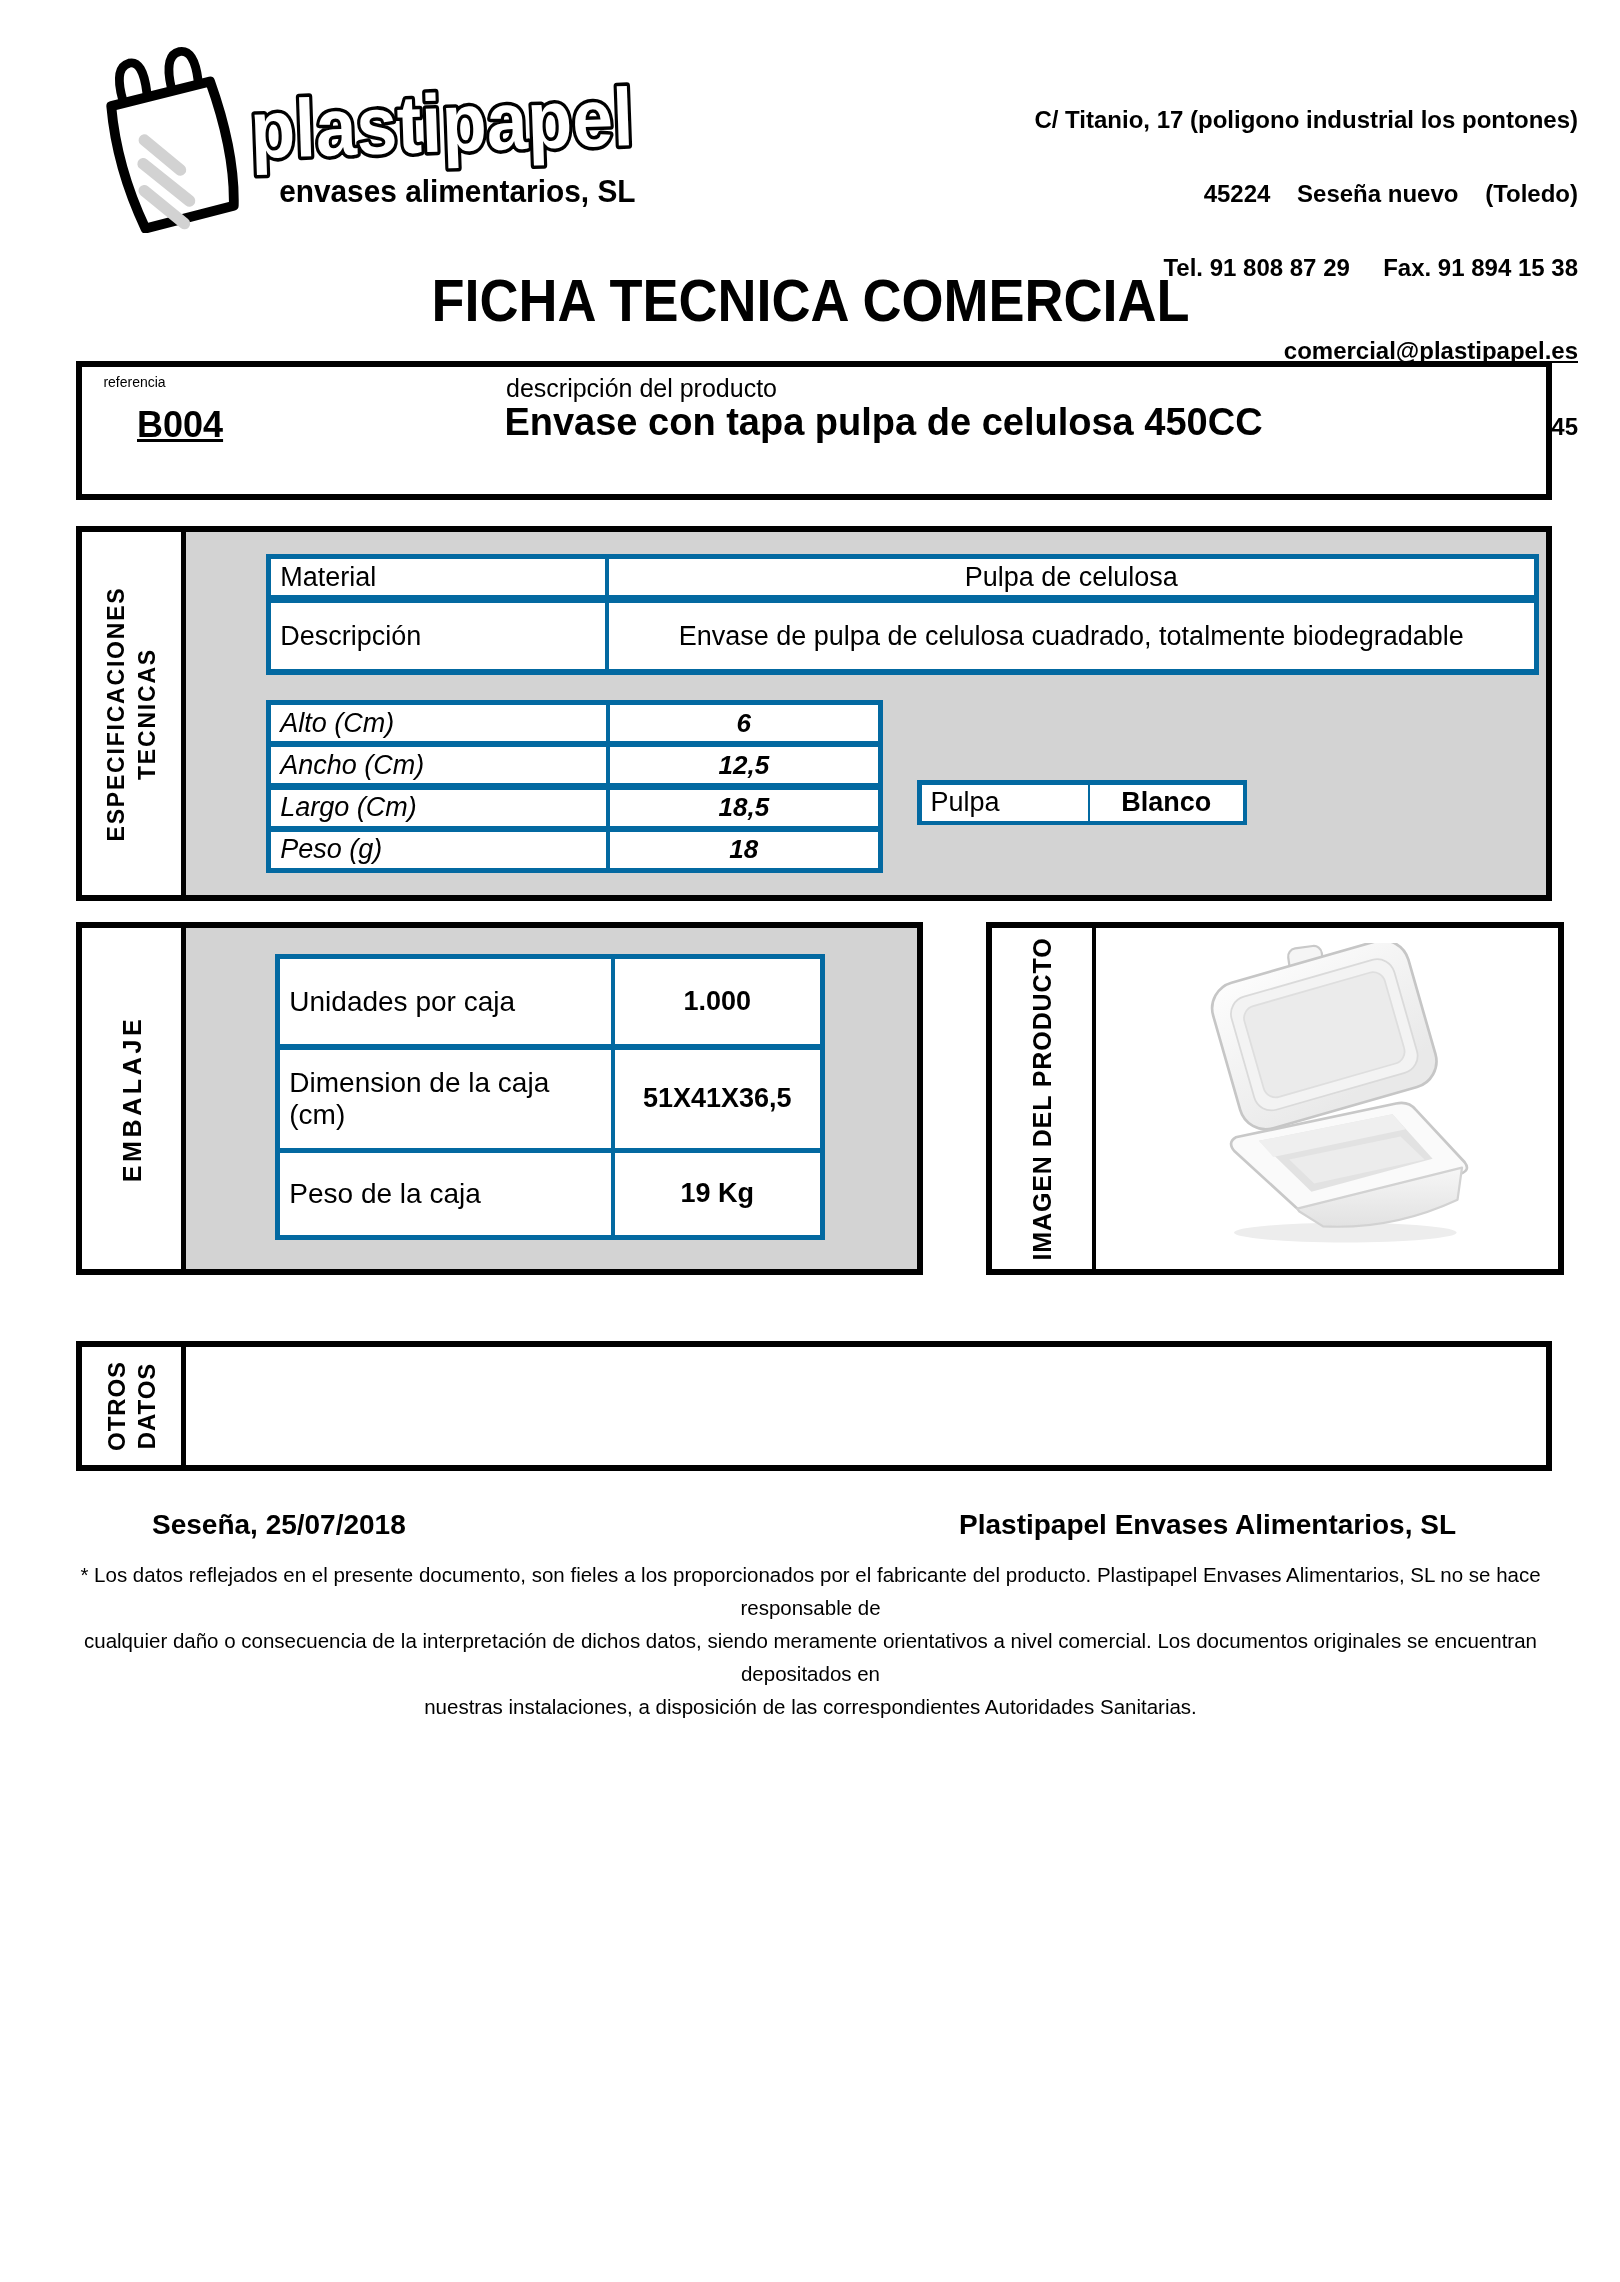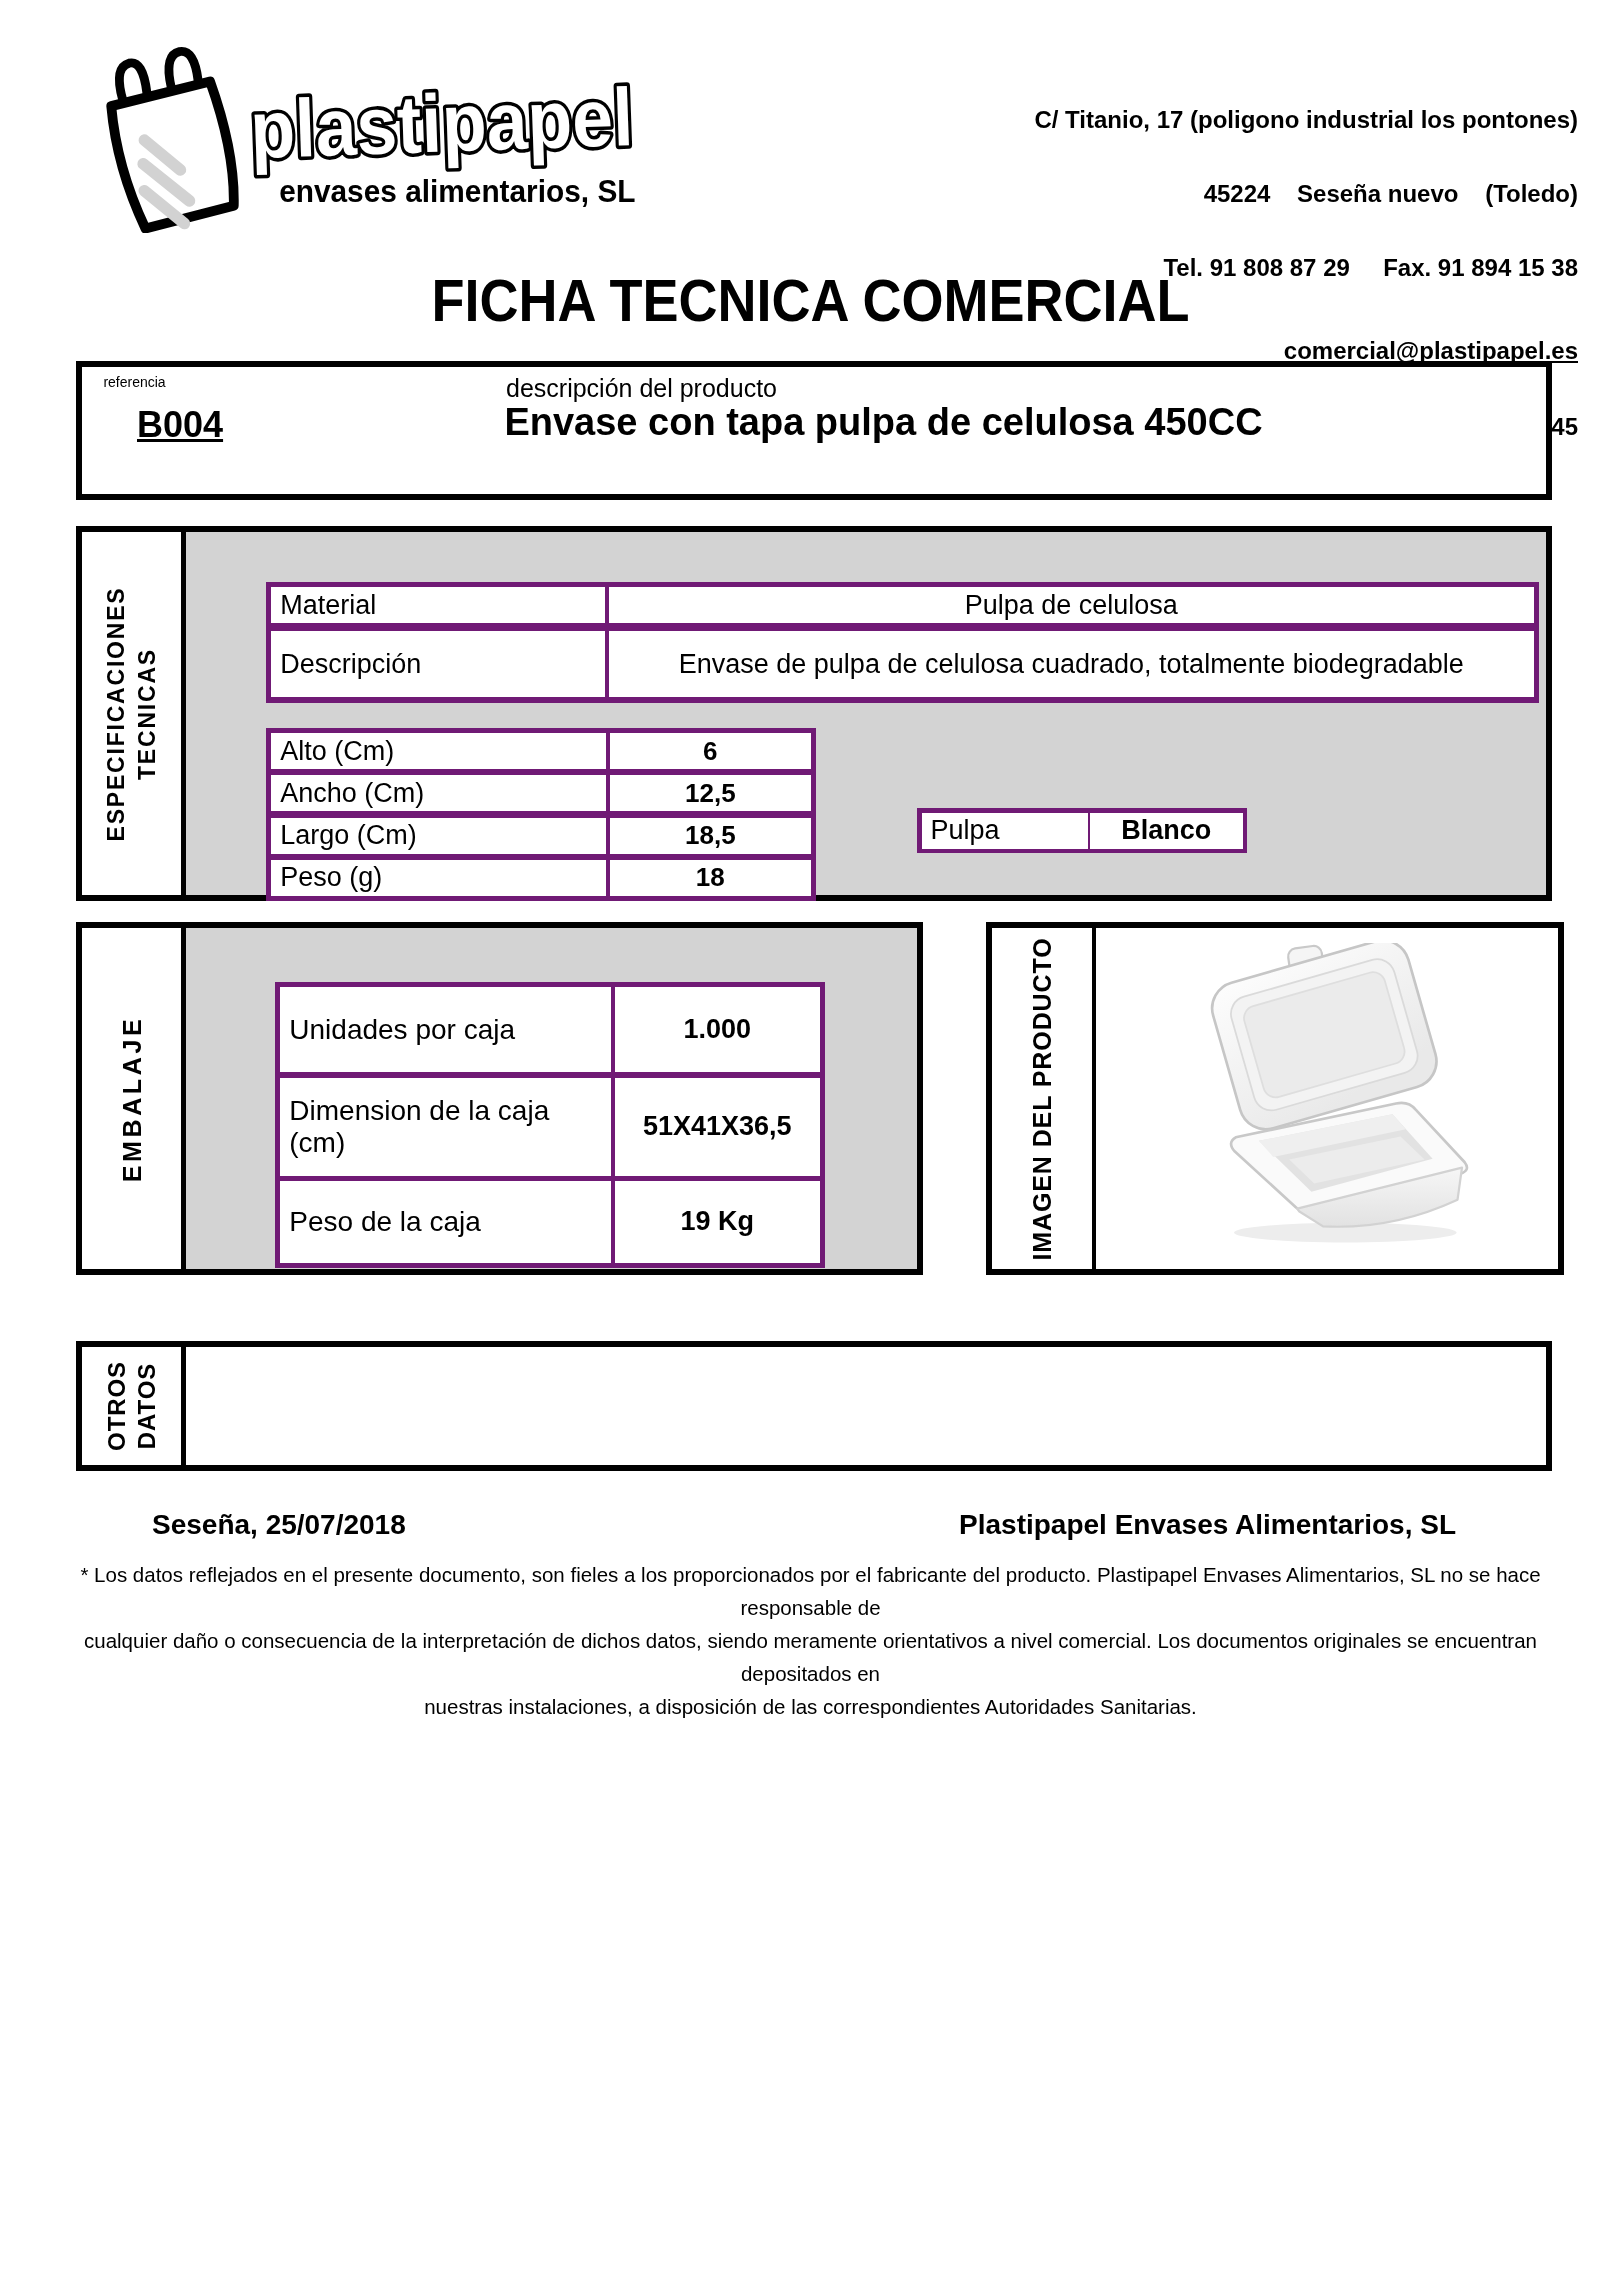--- a/index.html
+++ b/index.html
@@ -35,31 +35,31 @@
   .box { position:absolute; border:6.2px solid #000; display:flex; background:#fff; }
   .side { width:104px; background:#fff; border-right:5.3px solid #000;
           position:relative; flex:none; }
   .vlabel { position:absolute; left:50%; top:50%;
             transform:translate(-50%,-50%) rotate(-90deg);
             white-space:nowrap; font-weight:bold; text-align:center; }
   .panel { flex:1; background:#d3d3d3; position:relative; }
   .panel.white { background:#fff; }
 
   
-  .tbl { position:absolute; background:#701a75; display:grid;margin-top:28px; }
+  .tbl { position:absolute; background:#0369a1; display:grid; }
   .tbl .cell { background:#fff; display:flex; align-items:center;
                font-size:27px; padding-left:9px; }
   .tbl .cell.val { justify-content:center; font-weight:bold; padding-left:0; }
 
   .mat-table   { left:80px;  top:22px;  width:1273px; padding:5.3px; gap:8px 3.6px;
                  grid-template-columns:334px 1fr; grid-template-rows:36px 66px; }
   .mat-table .cell.val { font-weight:normal; }
 
-  .dim-table   { left:80px;  top:168px; width:550px; padding:5.3px; gap:6.2px 3.6px;
-                 grid-template-columns:335px 1fr; grid-template-rows:repeat(4,36px); }
+  .dim-table   { left:80px;  top:168px; width:617px; padding:5.3px; gap:6.2px 3.6px;
+                 grid-template-columns:335px 1fr; grid-template-rows:repeat(4,36px);font-style:italic; }
   .dim-table .cell.val { font-size:26px; }
 
   .color-table { left:731px; top:248px; width:330px; padding:4.5px; gap:0 2.7px;
                  grid-template-columns:166px 1fr; grid-template-rows:36px; }
 
   .pack-table  { left:89px; top:26px;  width:550px; padding:5.3px; gap:5.3px 3.6px;
                  grid-template-columns:331px 1fr; grid-template-rows:85px 98px 82px; }
   .pack-table .cell { font-size:28px; }
   .pack-table .cell.val { font-size:27px; }
 

